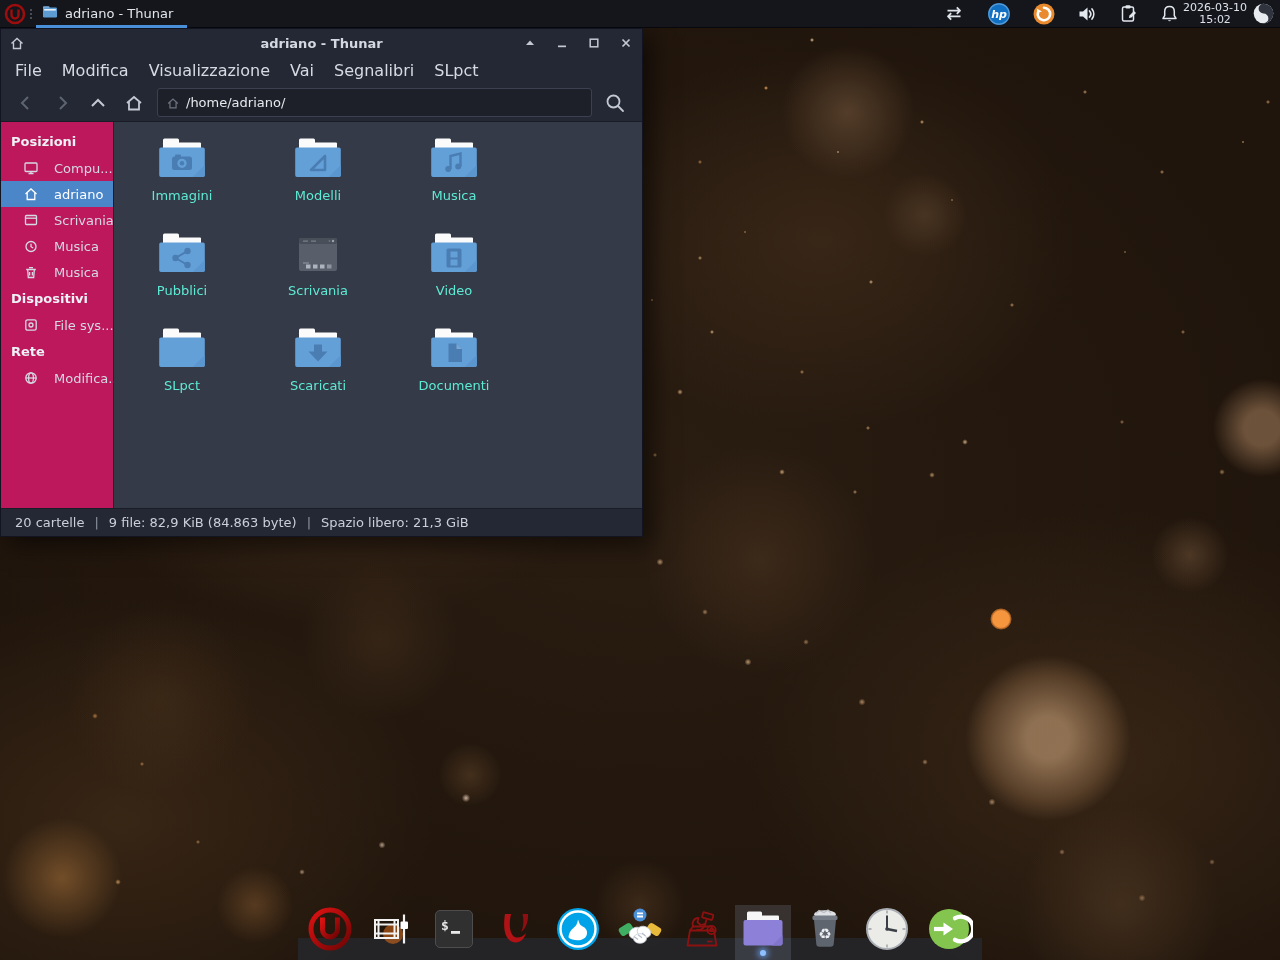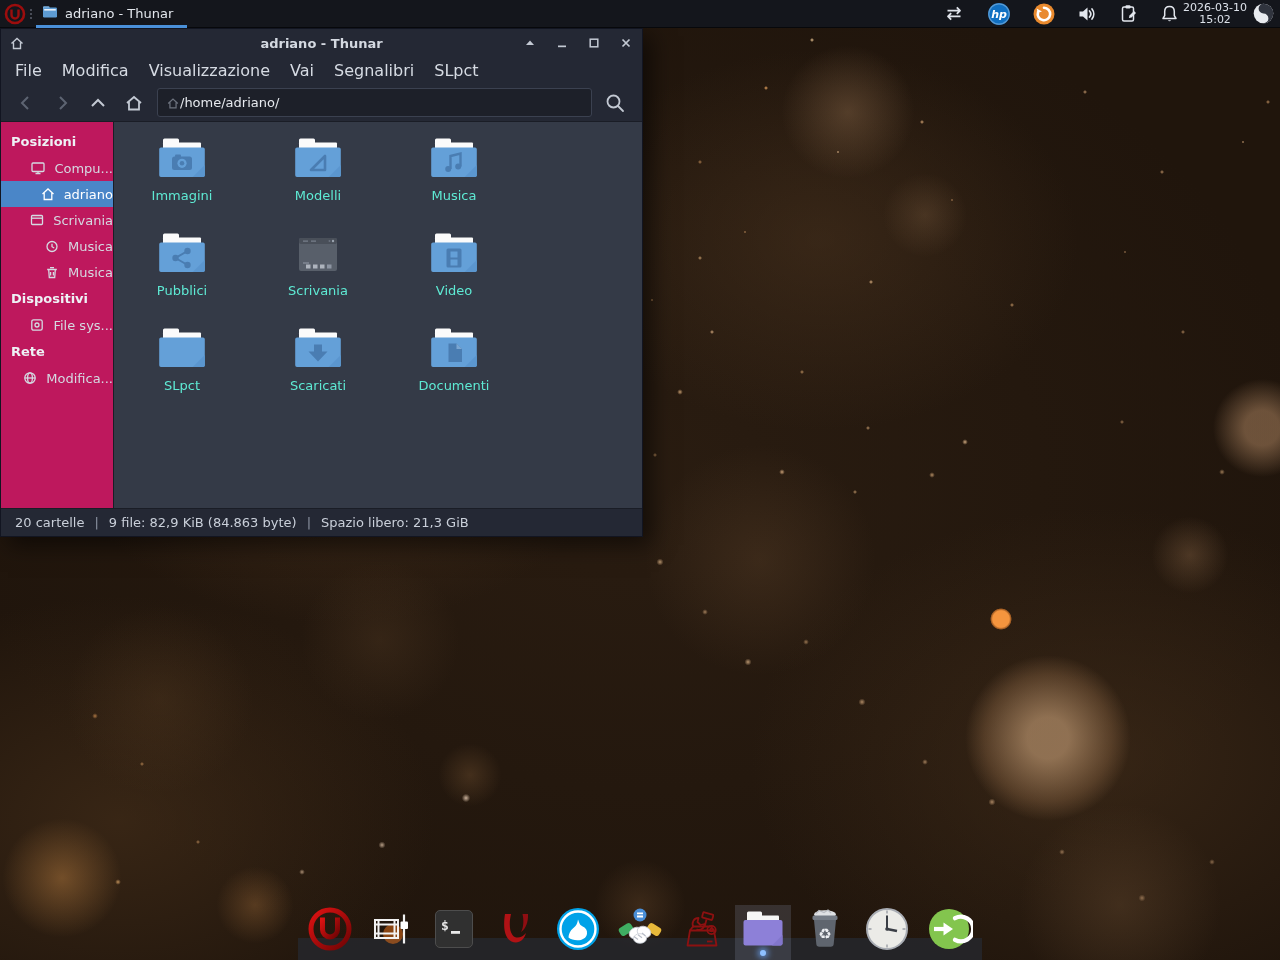--- a/index.html
+++ b/index.html
@@ -95,27 +95,27 @@
     display:flex;flex-direction:column;}
   .titlebar{height:28px;display:flex;align-items:center;padding:0 8px;position:relative;flex:0 0 auto;}
   .titlebar .win-title{position:absolute;left:0;right:0;text-align:center;font-size:13px;font-weight:bold;color:#d4d9e1;pointer-events:none;}
   .winbtns{margin-left:auto;display:flex;align-items:center;gap:16px;z-index:2;}
   .winbtn{width:16px;height:16px;display:flex;align-items:center;justify-content:center;cursor:pointer;}
   .menubar{height:27px;display:flex;align-items:center;padding-left:4px;flex:0 0 auto;}
   .menu-item{font-size:16px;color:#d6dbe3;padding:4px 10px;cursor:pointer;border-radius:2px;}
   .toolbar{height:37px;display:flex;align-items:center;padding:0 8px;gap:2px;flex:0 0 auto;}
   .tool-btn{width:34px;height:28px;display:flex;align-items:center;justify-content:center;border-radius:3px;cursor:pointer;}
   .path-entry{flex:1;height:29px;margin-left:4px;background:#1d2029;border:1px solid #3b4150;border-radius:3px;
-    display:flex;align-items:center;padding:0 8px;box-sizing:border-box;}
+    display:flex;align-items:center;padding:0 8px;gap:6px;box-sizing:border-box;}
   .path-text{font-size:13px;color:#e6e9ee;}
   .search-btn{width:38px;height:30px;display:flex;align-items:center;justify-content:center;cursor:pointer;margin-left:2px;}
   .win-content{flex:1;display:flex;min-height:0;border-top:1px solid #1a1d26;}
   .sidebar{width:113px;background:#be185d;border-right:1px solid #1a1d26;padding-top:6px;box-sizing:border-box;flex:0 0 auto;}
   .side-header{font-size:13px;font-weight:bold;color:#eef1f5;padding:6px 0 6px 10px;}
-  .side-row{height:26px;display:flex;align-items:center;gap:8px;padding-left:34px;cursor:pointer;color:#d5dae2;justify-content:flex-end;}
+  .side-row{height:26px;display:flex;align-items:center;gap:15px;padding-left:22px;cursor:pointer;color:#d5dae2;}
   .side-row .side-ic{width:16px;height:16px;flex:0 0 auto;display:flex;align-items:center;}
   .side-lbl{font-size:13px;white-space:nowrap;}
   .side-row.sel{background:#4a86c8;color:#ffffff;}
   .files{flex:1;position:relative;background:#343a47;}
   .file-item{position:absolute;width:136px;height:86px;display:flex;flex-direction:column;align-items:center;cursor:pointer;}
   .file-ic{width:48px;height:48px;}
   .file-lbl{margin-top:4px;font-size:13px;color:#5eead4;white-space:nowrap;}
   .statusbar{height:27px;background:#242834;border-top:1px solid #1a1d26;display:flex;align-items:center;
     padding-left:14px;font-size:13px;color:#c9cfd9;flex:0 0 auto;}
   .statusbar .sep{margin:0 10px;color:#8d95a3;}

